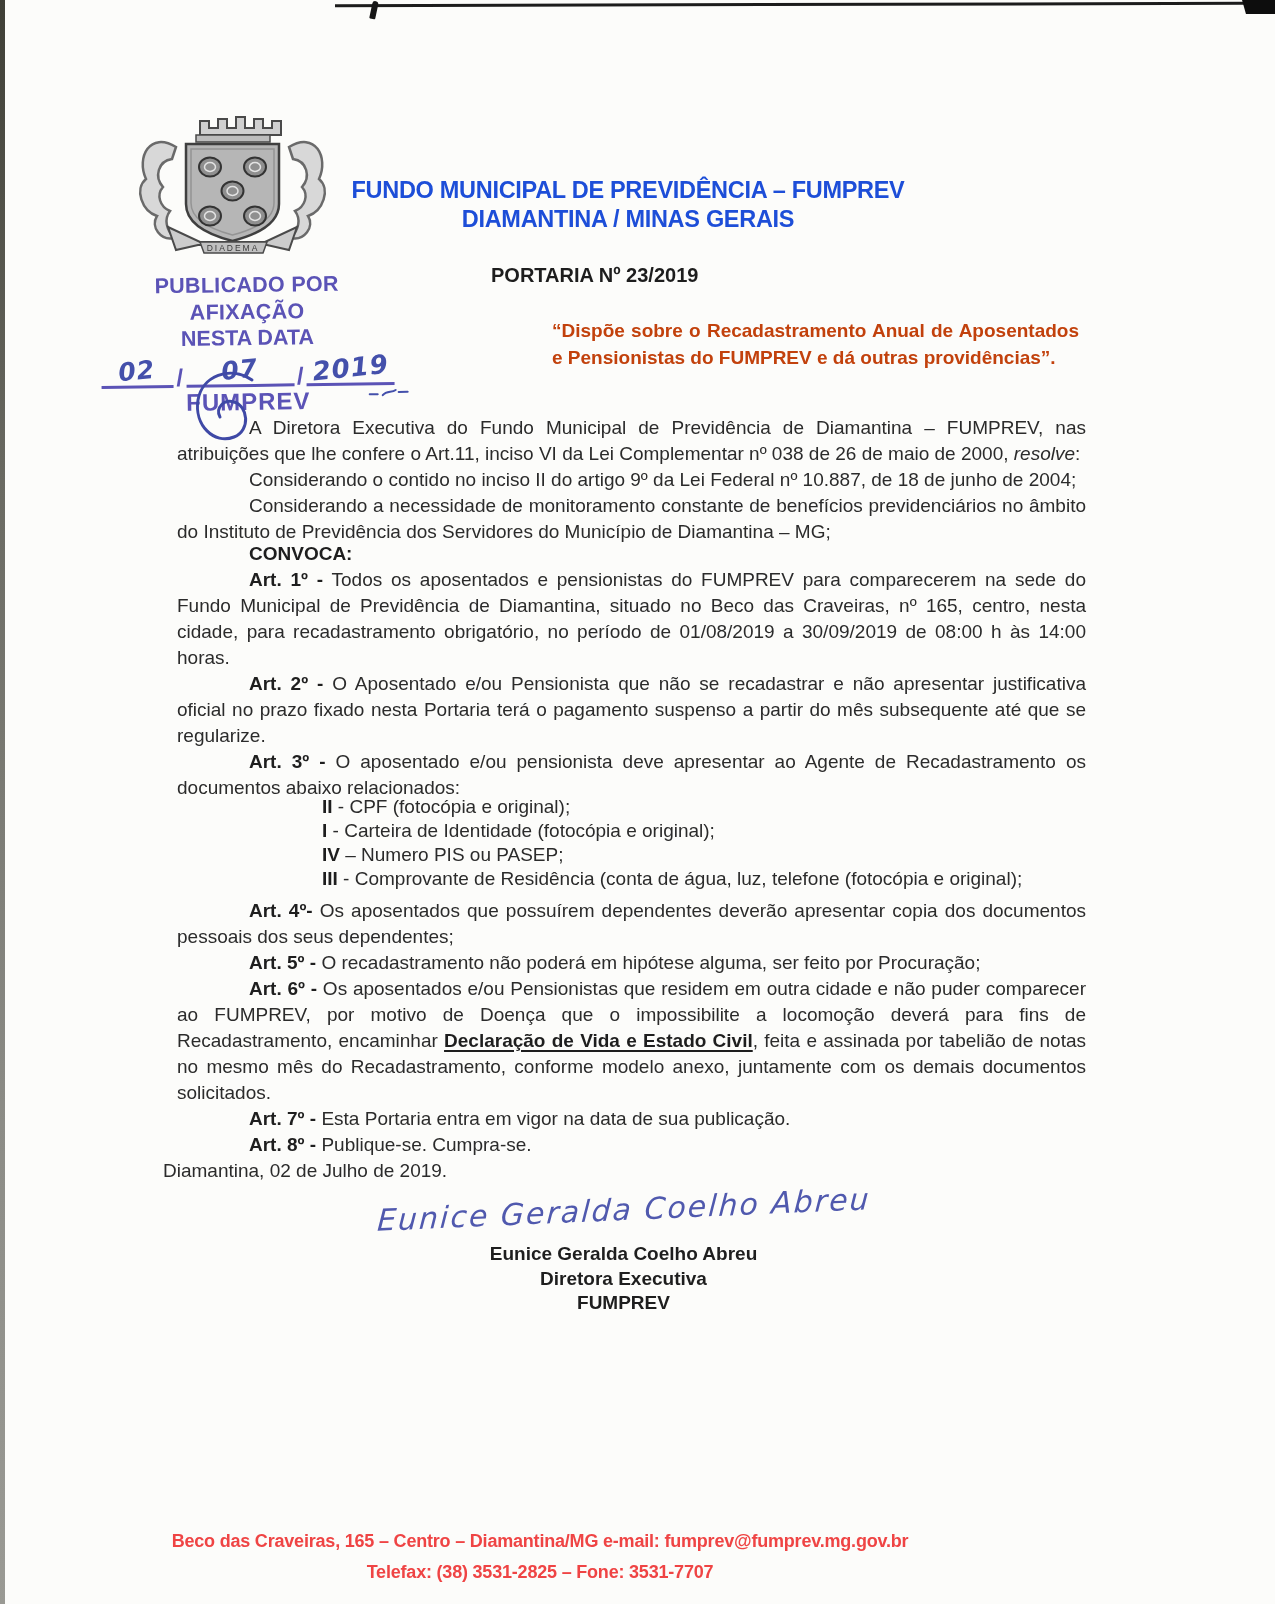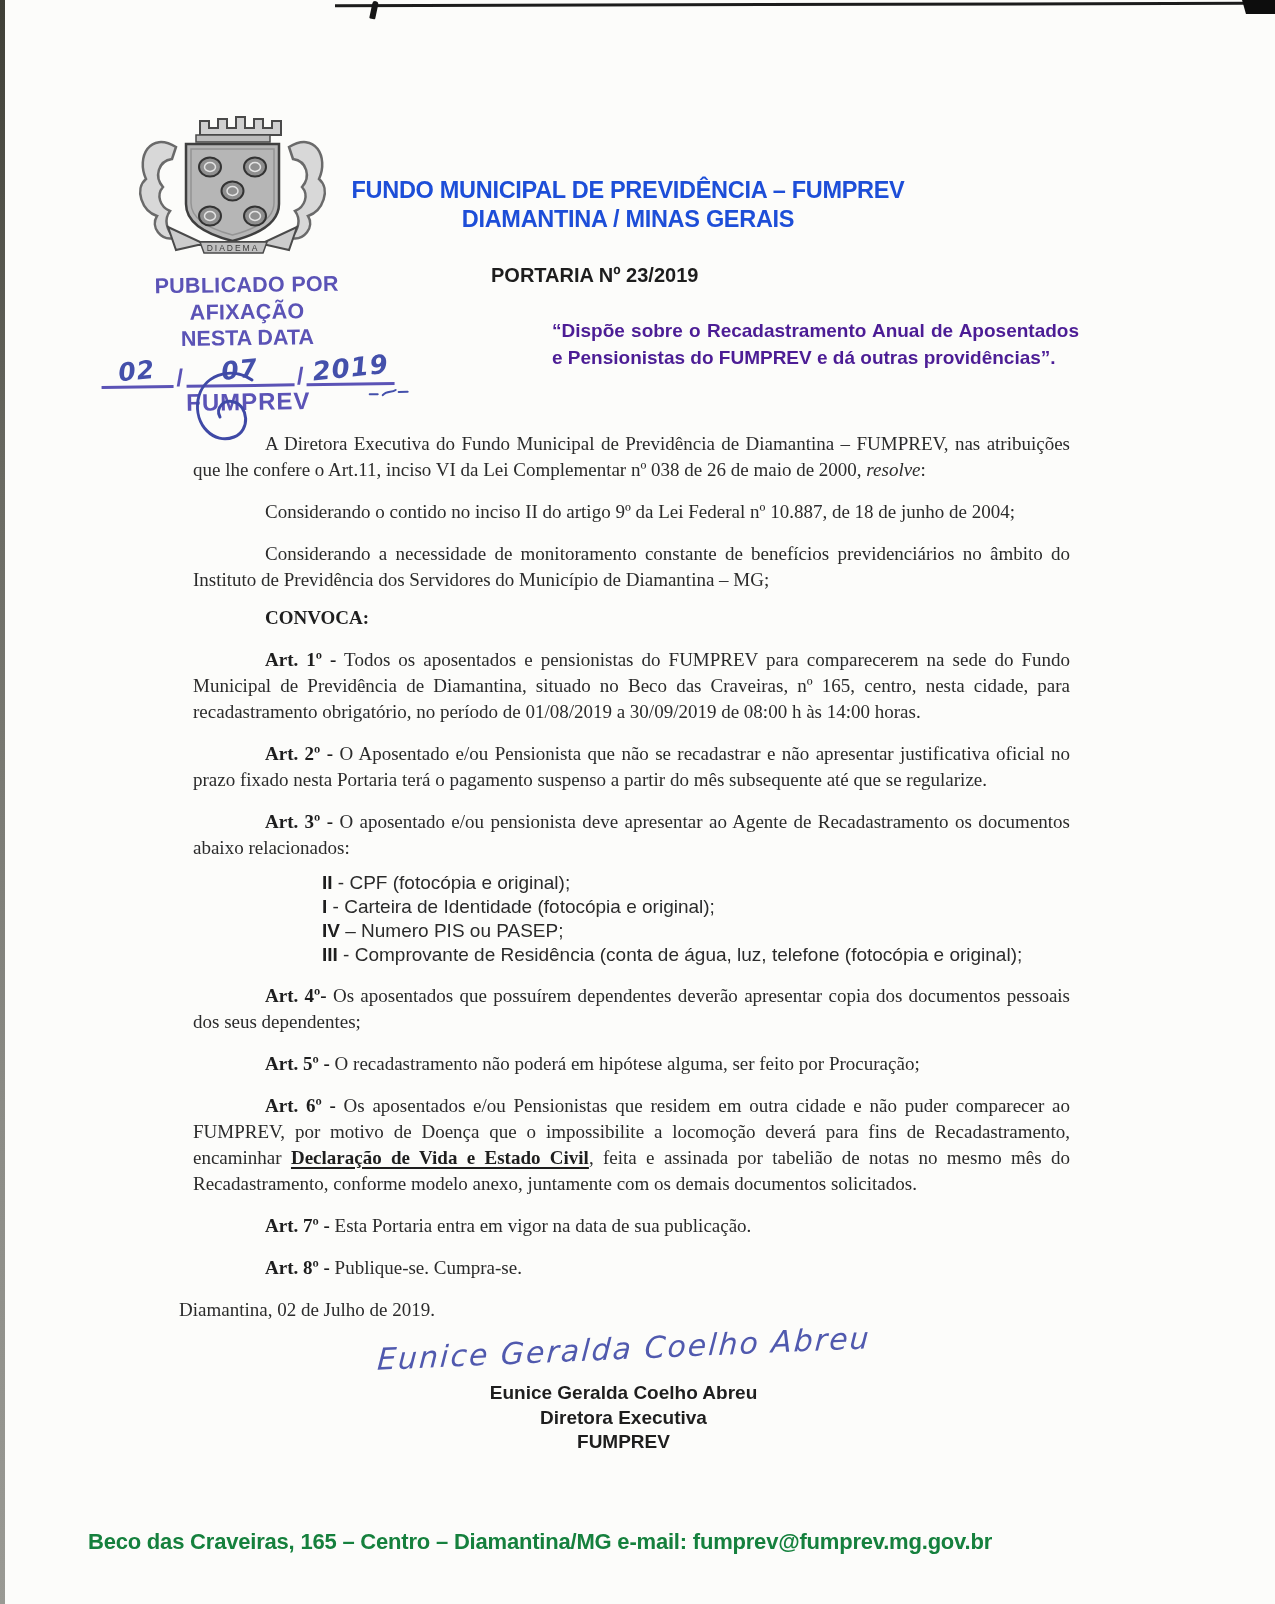--- a/index.html
+++ b/index.html
@@ -40,45 +40,45 @@
   .hw { font-family:"DejaVu Sans", sans-serif; font-style:italic; font-weight:600;
         font-size:25px; color:#4450ab; display:inline-block; transform:rotate(-5deg); letter-spacing:1px; }
   .hw-year { font-size:26px; }
   .stamp-org { font-size:24px; line-height:28px; letter-spacing:1px; margin-top:1px; }
   .scribble { position:absolute; right:-14px; bottom:14px; width:42px; height:14px; }
 
   .flourish { position:absolute; left:190px; top:370px; width:75px; height:80px; }
 
   
   .epigraph { position:absolute; left:552px; top:317px; width:527px;
-              font-size:19px; font-weight:bold; line-height:27px; text-align:justify; color:#4c1d95; }
+              font-size:19px; font-weight:bold; line-height:27px; text-align:justify; color:#c2410c; }
 
   
   .doc-body { position:absolute; left:177px; top:415px; width:909px; font-size:19px; line-height:26px; }
-  .doc-body p { margin:16px; text-align:justify; text-indent:72px;font-family:Liberation Serif, serif; }
+  .doc-body p { margin:0; text-align:justify; text-indent:72px; }
   .doc-body b { color:#1e1e1e; }
   .mb4{margin-bottom:4px} .mb7{margin-bottom:7px} .mb13{margin-bottom:13px}
   .mb15{margin-bottom:15px} .mb19{margin-bottom:19px} .mb20{margin-bottom:20px}
   .convoca { margin-top:-4px !important; }
   .doc-list { margin:-6px 0 7px 0; padding-left:145px; line-height:24px; }
   .doc-list b { color:#1e1e1e; }
   .u { text-decoration:underline; text-decoration-thickness:2px; text-underline-offset:3px; }
 
   .dateline { text-align:center; text-indent:0 !important; transform:translateX(-14px); }
 
   .sigblock { position:relative; margin-top:58px; text-align:center; transform:translateX(-8px);
               font-weight:bold; color:#1e1e1e; line-height:24.5px; }
   .hw-sig { position:absolute; top:-44px; left:50%; width:max-content;
             transform:translateX(-50%) rotate(-2.5deg) skewX(-6deg);
             font-family:"DejaVu Sans", sans-serif; font-style:italic; font-weight:500;
             font-size:30px; color:#424ca8; letter-spacing:2px; opacity:0.92; }
 
   
   .footer { position:absolute; left:0; top:1526px; width:1080px; text-align:center;
-            font-weight:bold; font-size:22px; line-height:31px; color:#15803d; letter-spacing:-0.2px; }
+            font-weight:bold; font-size:18px; line-height:31px; color:#ef4444; letter-spacing:-0.2px; }
 </style>
 </head>
 <body>
 
 <div class="page">
 
   <div class="edge-left"></div>
   <div class="top-line"></div>
   <div class="top-tick"></div>
   <div class="corner-block"></div>
@@ -165,15 +165,16 @@
     <div class="sigblock">
       <div class="hw-sig">Eunice Geralda Coelho Abreu</div>
       <div>Eunice Geralda Coelho Abreu</div>
       <div>Diretora Executiva</div>
       <div>FUMPREV</div>
     </div>
   </div>
 
   <div class="footer">
     <div>Beco das Craveiras, 165 – Centro – Diamantina/MG e-mail: fumprev@fumprev.mg.gov.br</div>
+    <div>Telefax: (38) 3531-2825 – Fone: 3531-7707</div>
   </div>
 
 </div>
 
 </body></html>

